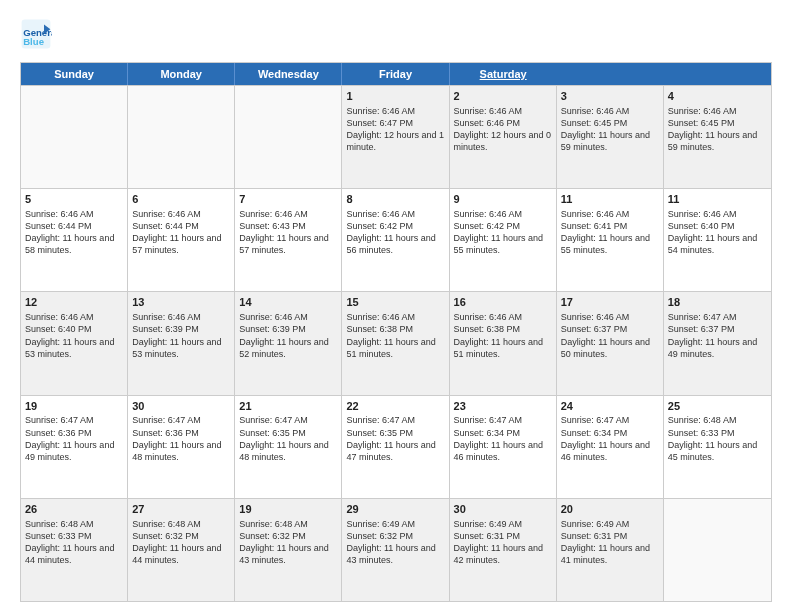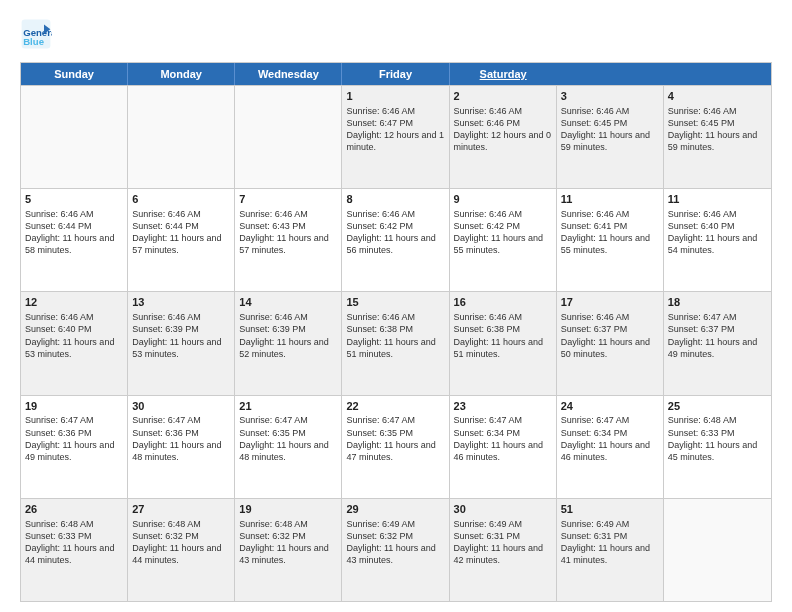--- a/index.html
+++ b/index.html
@@ -223,20 +223,20 @@
 Daylight: 11 hours and 44 minutes.</span></div>
           <div class="cal-cell shaded"><span class="day-num">19</span><span style="white-space: pre-line;">Sunrise: 6:48 AM
 Sunset: 6:32 PM
 Daylight: 11 hours and 43 minutes.</span></div>
           <div class="cal-cell shaded"><span class="day-num">29</span><span style="white-space: pre-line;">Sunrise: 6:49 AM
 Sunset: 6:32 PM
 Daylight: 11 hours and 43 minutes.</span></div>
           <div class="cal-cell shaded"><span class="day-num">30</span><span style="white-space: pre-line;">Sunrise: 6:49 AM
 Sunset: 6:31 PM
 Daylight: 11 hours and 42 minutes.</span></div>
-          <div class="cal-cell shaded"><span class="day-num">51</span><span style="white-space: pre-line;">Sunrise: 6:49 AM
+          <div class="cal-cell shaded"><span class="day-num">20</span><span style="white-space: pre-line;">Sunrise: 6:49 AM
 Sunset: 6:31 PM
 Daylight: 11 hours and 41 minutes.</span></div>
           <div class="cal-cell empty"></div>
         </div>
       </div>
   </div>
 </div>
 
 </body></html>

